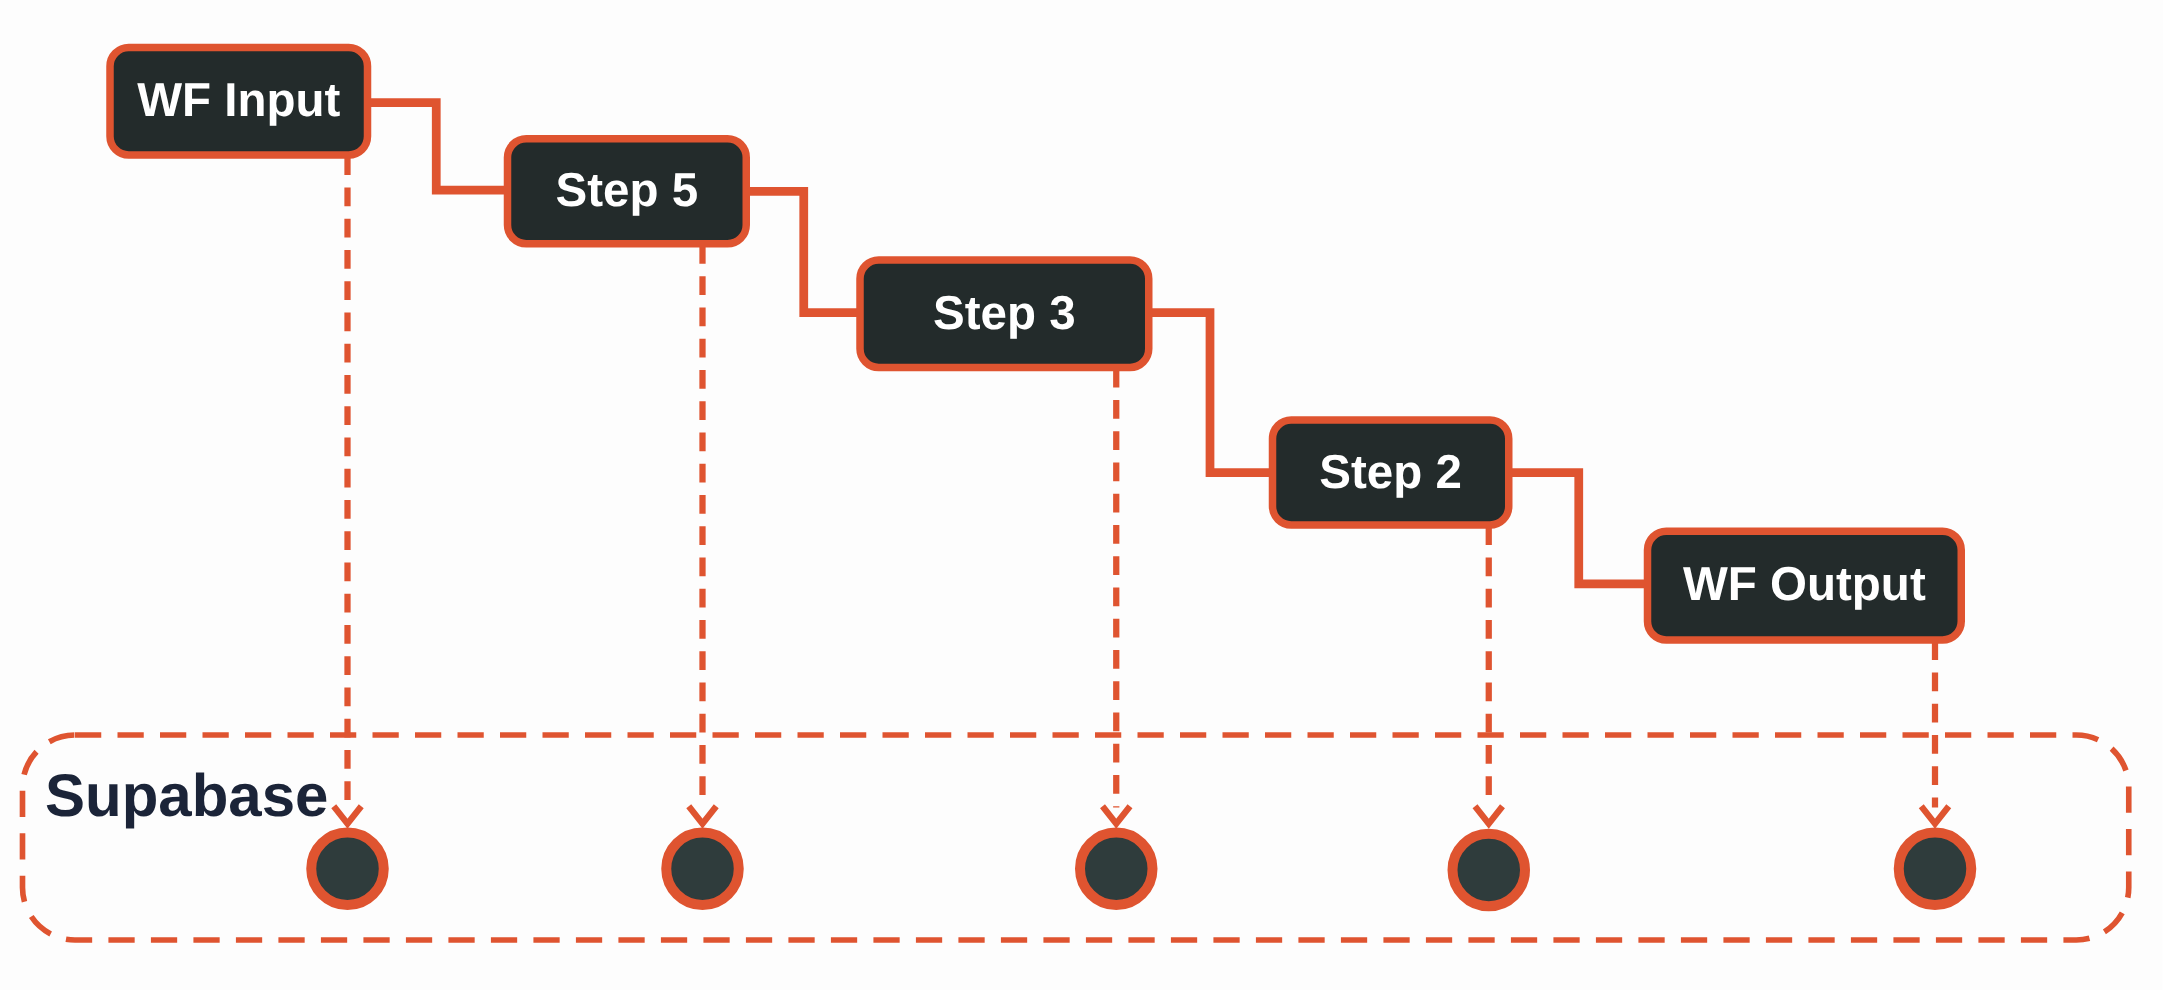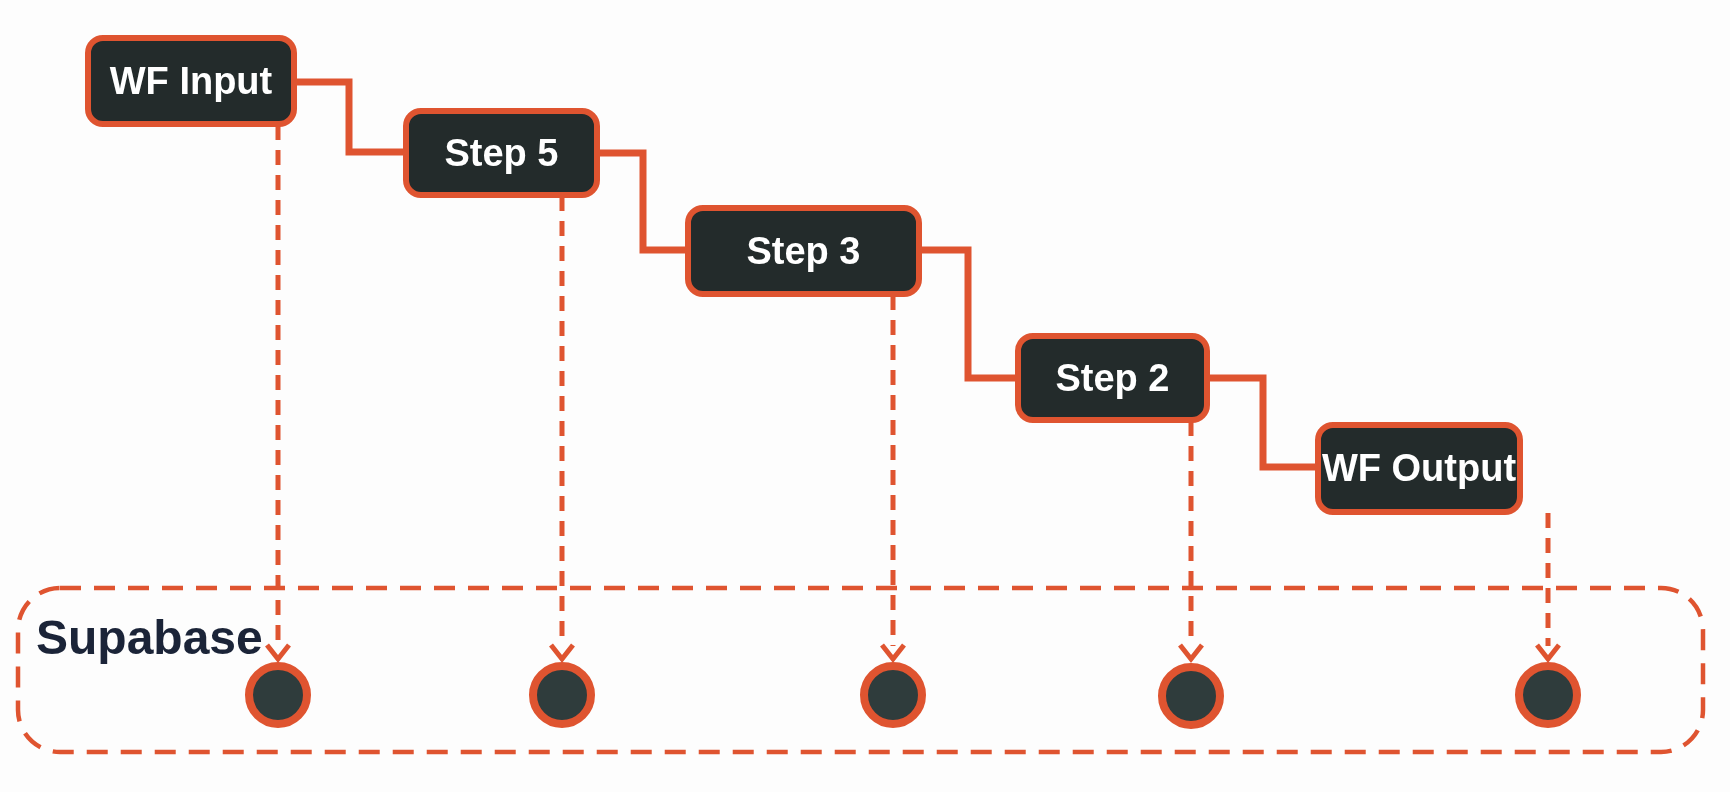--- a/index.html
+++ b/index.html
@@ -64,21 +64,21 @@
     font-weight: 700;
     display: flex;
     align-items: center;
     justify-content: center;
     white-space: nowrap;
   }
   .node-wf-input  { left: 85px;   top: 35px;  width: 212px; height: 92px; }
   .node-step-1    { left: 403px;  top: 108px; width: 197px; height: 90px; }
   .node-step-2    { left: 685px;  top: 205px; width: 237px; height: 92px; }
   .node-step-3    { left: 1015px; top: 333px; width: 195px; height: 90px; }
-  .node-wf-output { left: 1315px; top: 422px; width: 208px; height: 93px; }
+  .node-wf-output { left: 1315px; top: 422px; width: 257px; height: 93px; }
   .container-label {
     position: absolute;
     left: 36px;
     top: 610px;
     font-size: 48px;
     font-weight: 700;
     color: var(--container-label-color, #1B2438);
     white-space: nowrap;
   }
 </style>

